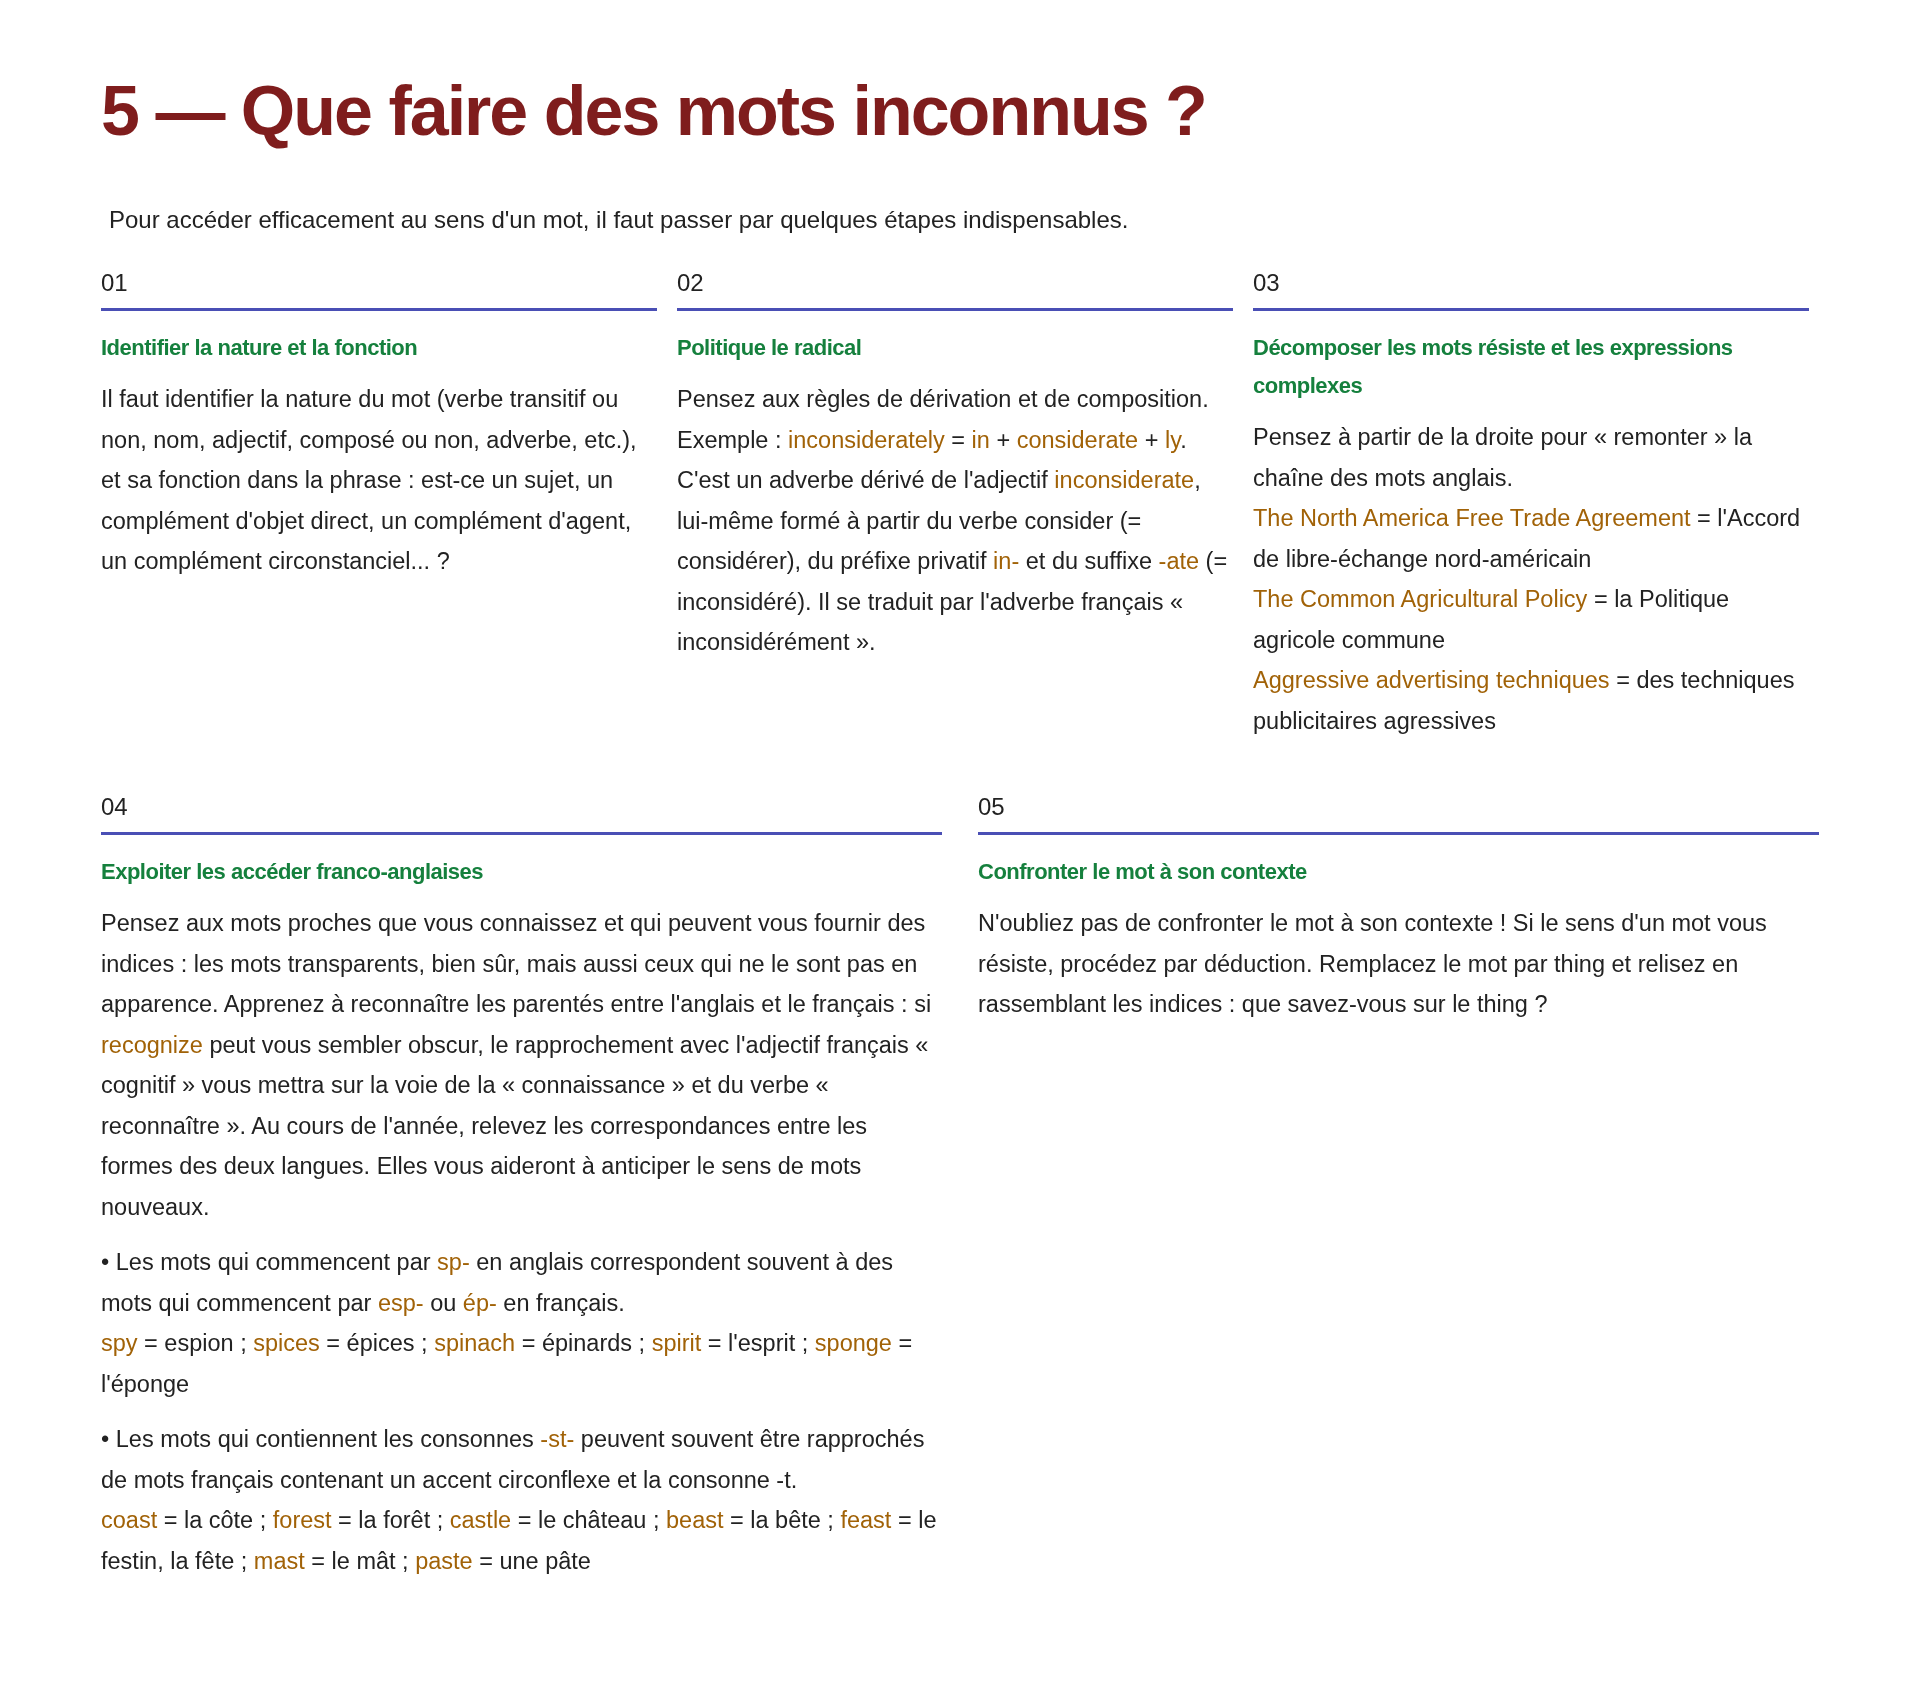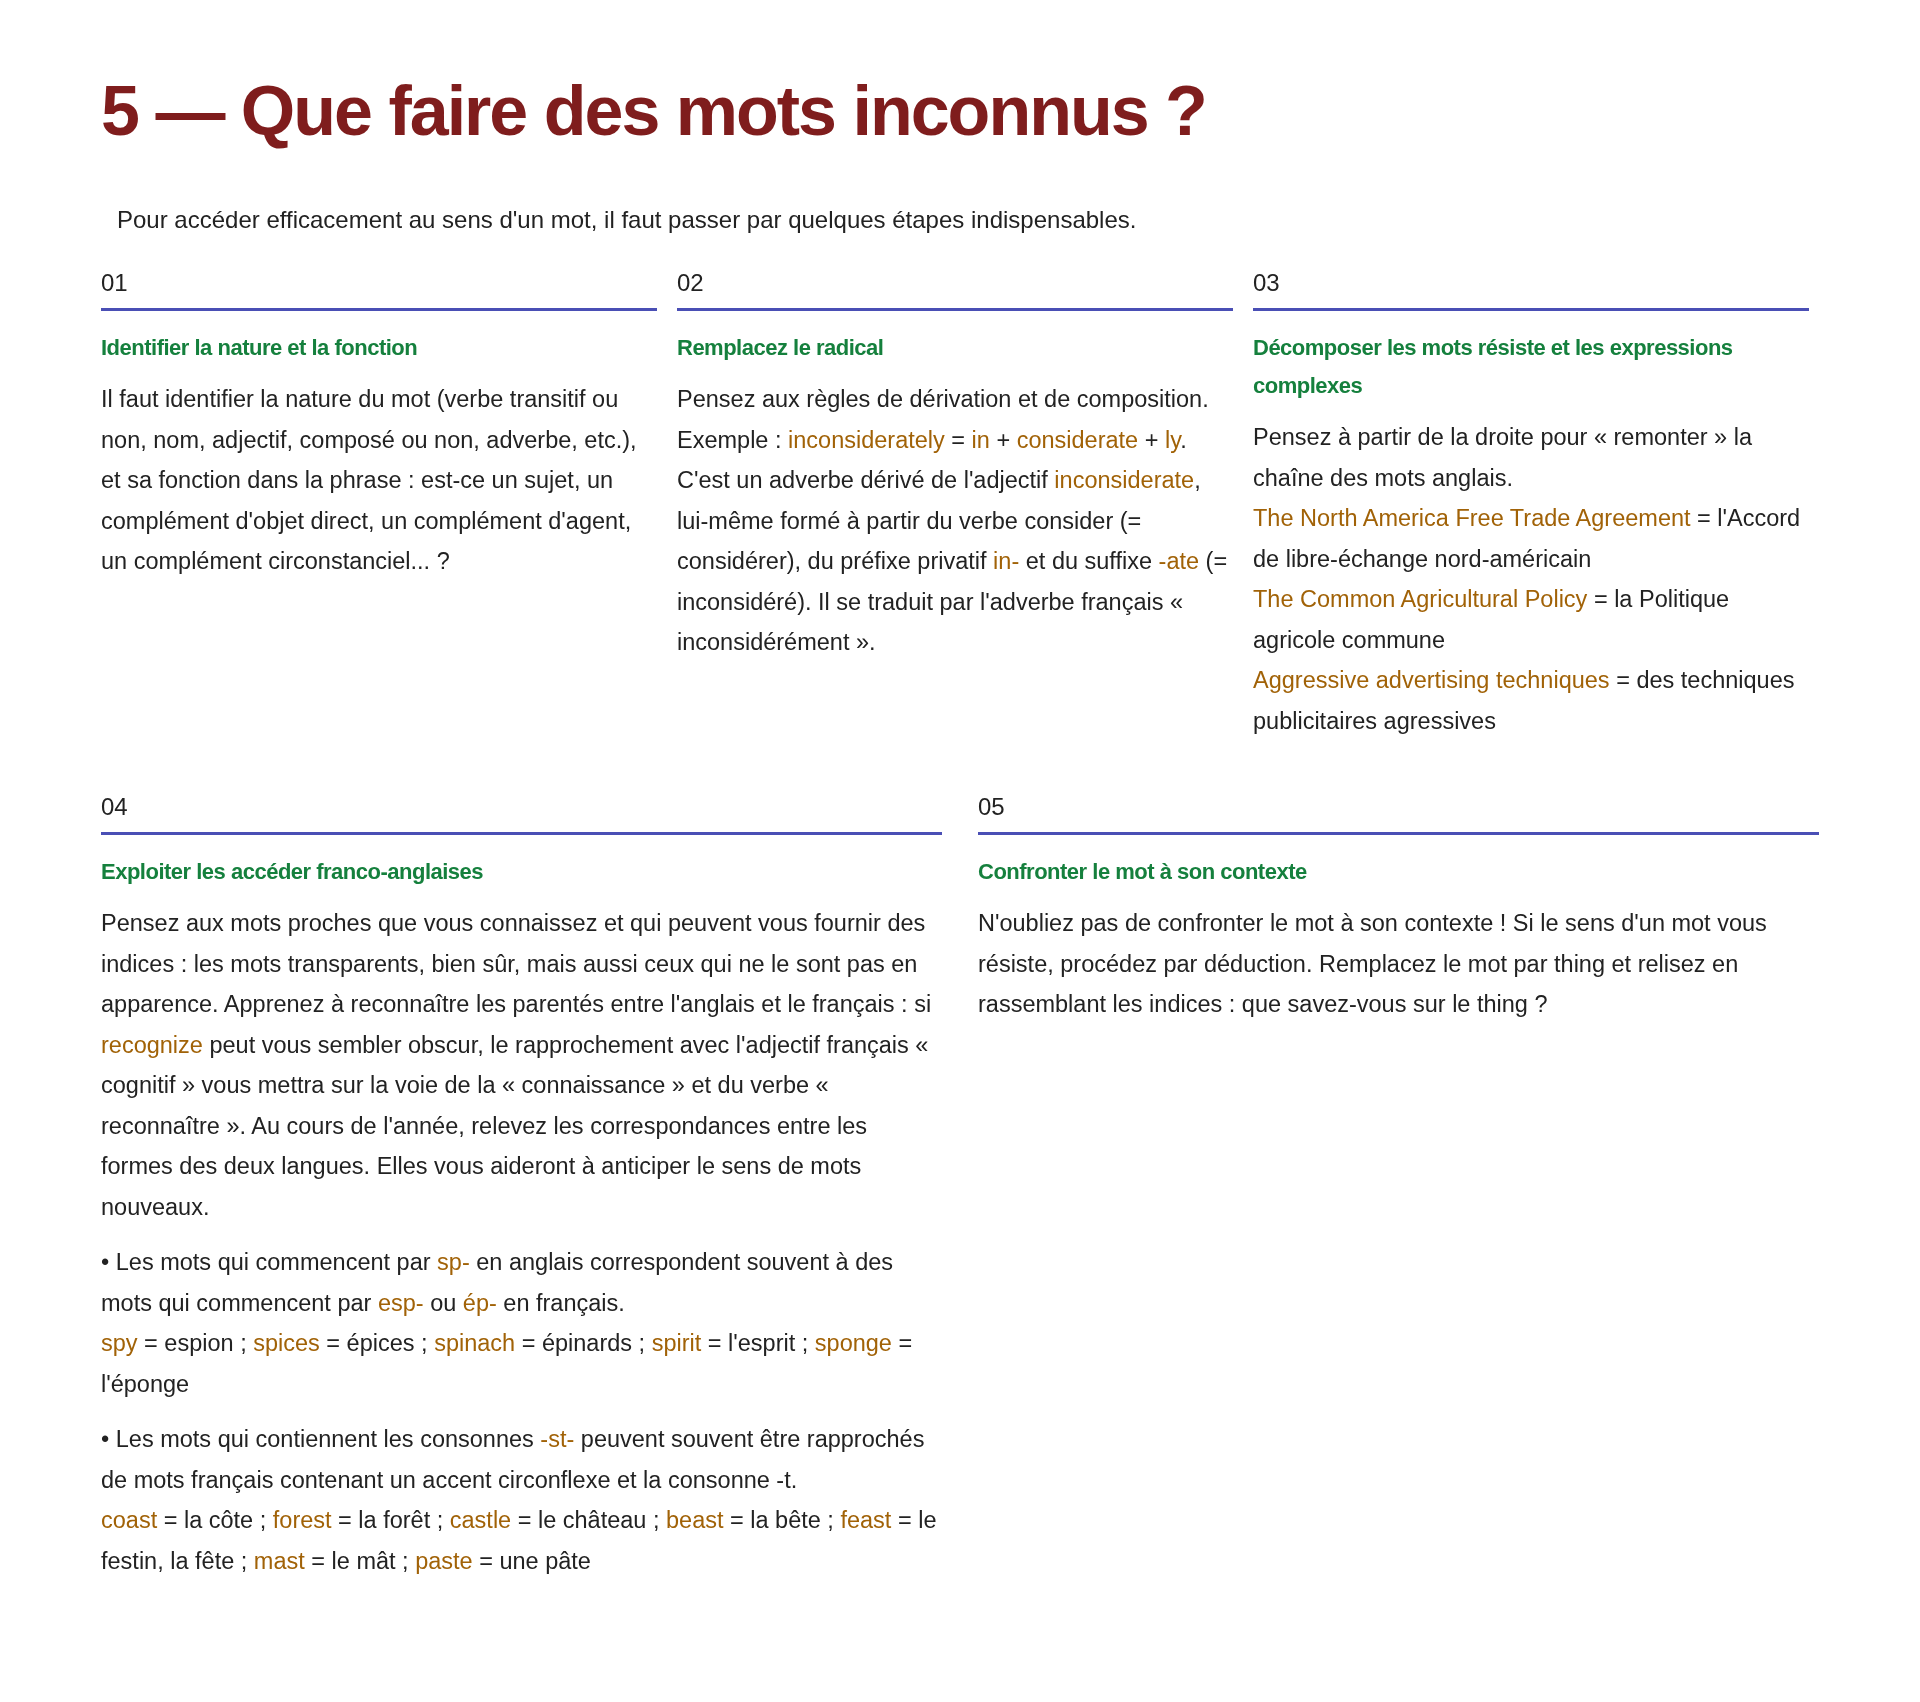--- a/index.html
+++ b/index.html
@@ -7,21 +7,21 @@
     width: 1920px; height: 1702px; position: relative; overflow: hidden;
     font-family: "Liberation Sans", sans-serif; color: #222222;
   }
   .page { position: absolute; left: 101px; top: 0; width: 1718px; }
   .title {
     position: absolute; left: 0; top: 66px; margin: 0;
     font-size: 70px; font-weight: bold; color: #7f1d1d; letter-spacing: -2px;
     white-space: nowrap; line-height: 90px;
   }
   .subtitle {
-    position: absolute; left: 16px; top: 204px; margin: 0;
+    position: absolute; left: 8px; top: 204px; margin: 0;
     font-size: 24px; color: #222222; white-space: nowrap; line-height: 32px;
   }
   .row { position: absolute; left: 0; width: 1718px; display: flex; }
   .row1 { top: 266px; gap: 20px; }
   .row2 { top: 790px; gap: 36px; }
   .col { box-sizing: border-box; }
   .row1 .col { width: 556px; }
   .row2 .col { width: 846px; }
   .num {
     font-size: 24px; color: #222222; line-height: 34px; height: 34px;
@@ -51,21 +51,21 @@
       <div class="num">01</div>
       <div class="rule"></div>
       <h2 class="heading">Identifier la nature et la fonction</h2>
       <div class="body">
           <p><span>Il faut identifier la nature du mot (verbe transitif ou non, nom, adjectif, composé ou non, adverbe, etc.), et sa fonction dans la phrase : est-ce un sujet, un complément d'objet direct, un complément d'agent, un complément circonstanciel... ?</span></p>
         </div>
     </section>
     <section class="col">
       <div class="num">02</div>
       <div class="rule"></div>
-      <h2 class="heading">Remplacez le radical</h2>
+      <h2 class="heading">Politique le radical</h2>
       <div class="body">
           <p><span>Pensez aux règles de dérivation et de composition. Exemple : </span><span class="hl">inconsiderately</span><span> = </span><span class="hl">in</span><span> + </span><span class="hl">considerate</span><span> + </span><span class="hl">ly</span><span>. C'est un adverbe dérivé de l'adjectif </span><span class="hl">inconsiderate</span><span>, lui-même formé à partir du verbe consider (= considérer), du préfixe privatif </span><span class="hl">in-</span><span> et du suffixe </span><span class="hl">-ate</span><span> (= inconsidéré). Il se traduit par l'adverbe français « inconsidérément ».</span></p>
         </div>
     </section>
     <section class="col">
       <div class="num">03</div>
       <div class="rule"></div>
       <h2 class="heading">Décomposer les mots résiste et les expressions complexes</h2>
       <div class="body">
           <p><span>Pensez à partir de la droite pour « remonter » la chaîne des mots anglais.</span><br><span class="hl">The North America Free Trade Agreement</span><span> = l'Accord de libre-échange nord-américain</span><br><span class="hl">The Common Agricultural Policy</span><span> = la Politique agricole commune</span><br><span class="hl">Aggressive advertising techniques</span><span> = des techniques publicitaires agressives</span></p>

